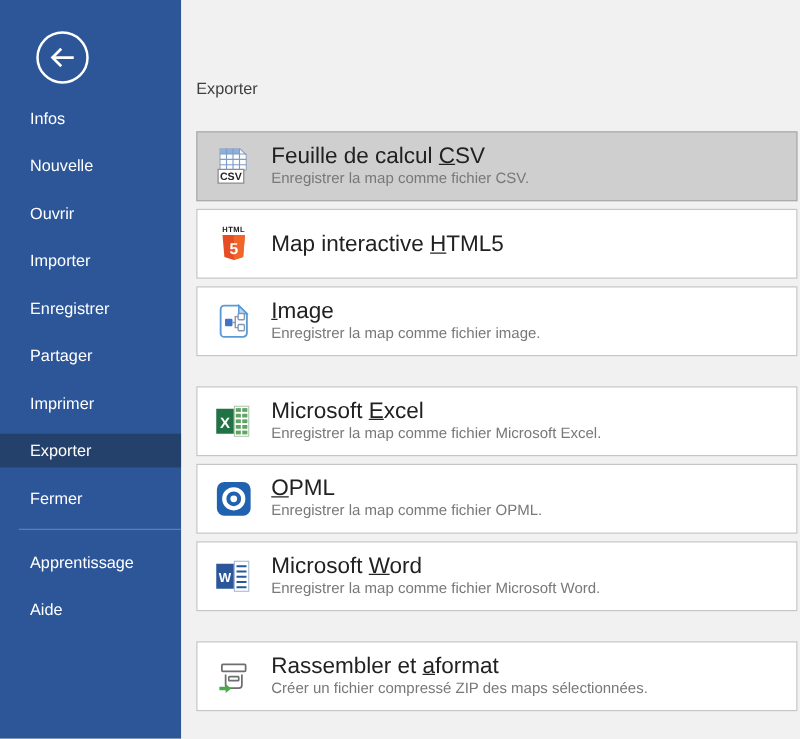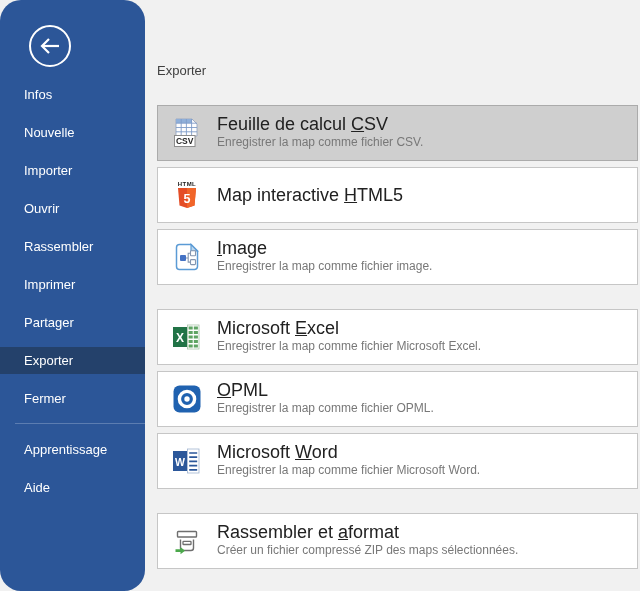--- a/index.html
+++ b/index.html
@@ -10,21 +10,20 @@
     -webkit-font-smoothing:antialiased;
   }
   .app { display:flex; width:640px; height:591px; }
 
   
   .sidebar {
     width:145px; min-width:145px; height:100%;
     background:#2C5698;
     color:#fff;
     padding-top:25px;
-    border-radius:21px;
   }
   .back-wrap { padding:0 0 14px 29px; }
   .back-btn {
     width:42px; height:42px; border-radius:50%;
     border:2px solid #fff;
     display:flex; align-items:center; justify-content:center;
     cursor:pointer; background:transparent;
   }
   .nav-item {
     height:27px; line-height:27px;
@@ -73,25 +72,25 @@
       <div class="back-btn">
         <svg width="26" height="26" viewBox="0 0 26 26">
           <path d="M22 13 H6" stroke="#fff" stroke-width="2.2" fill="none"></path>
           <path d="M12 6 L5 13 L12 20" stroke="#fff" stroke-width="2.2" fill="none"></path>
         </svg>
       </div>
     </div>
 
     <div class="nav-item">Infos</div>
     <div class="nav-item">Nouvelle</div>
+    <div class="nav-item">Ouvrir</div>
     <div class="nav-item">Importer</div>
-    <div class="nav-item">Ouvrir</div>
-    <div class="nav-item">Rassembler</div>
+    <div class="nav-item">Enregistrer</div>
+    <div class="nav-item">Partager</div>
     <div class="nav-item">Imprimer</div>
-    <div class="nav-item">Partager</div>
     <div class="nav-item selected">Exporter</div>
     <div class="nav-item">Fermer</div>
     <hr class="nav-divider">
     <div class="nav-item">Apprentissage</div>
     <div class="nav-item">Aide</div>
   </div>
 
   <div class="main">
     <div class="main-heading">Exporter</div>
 

